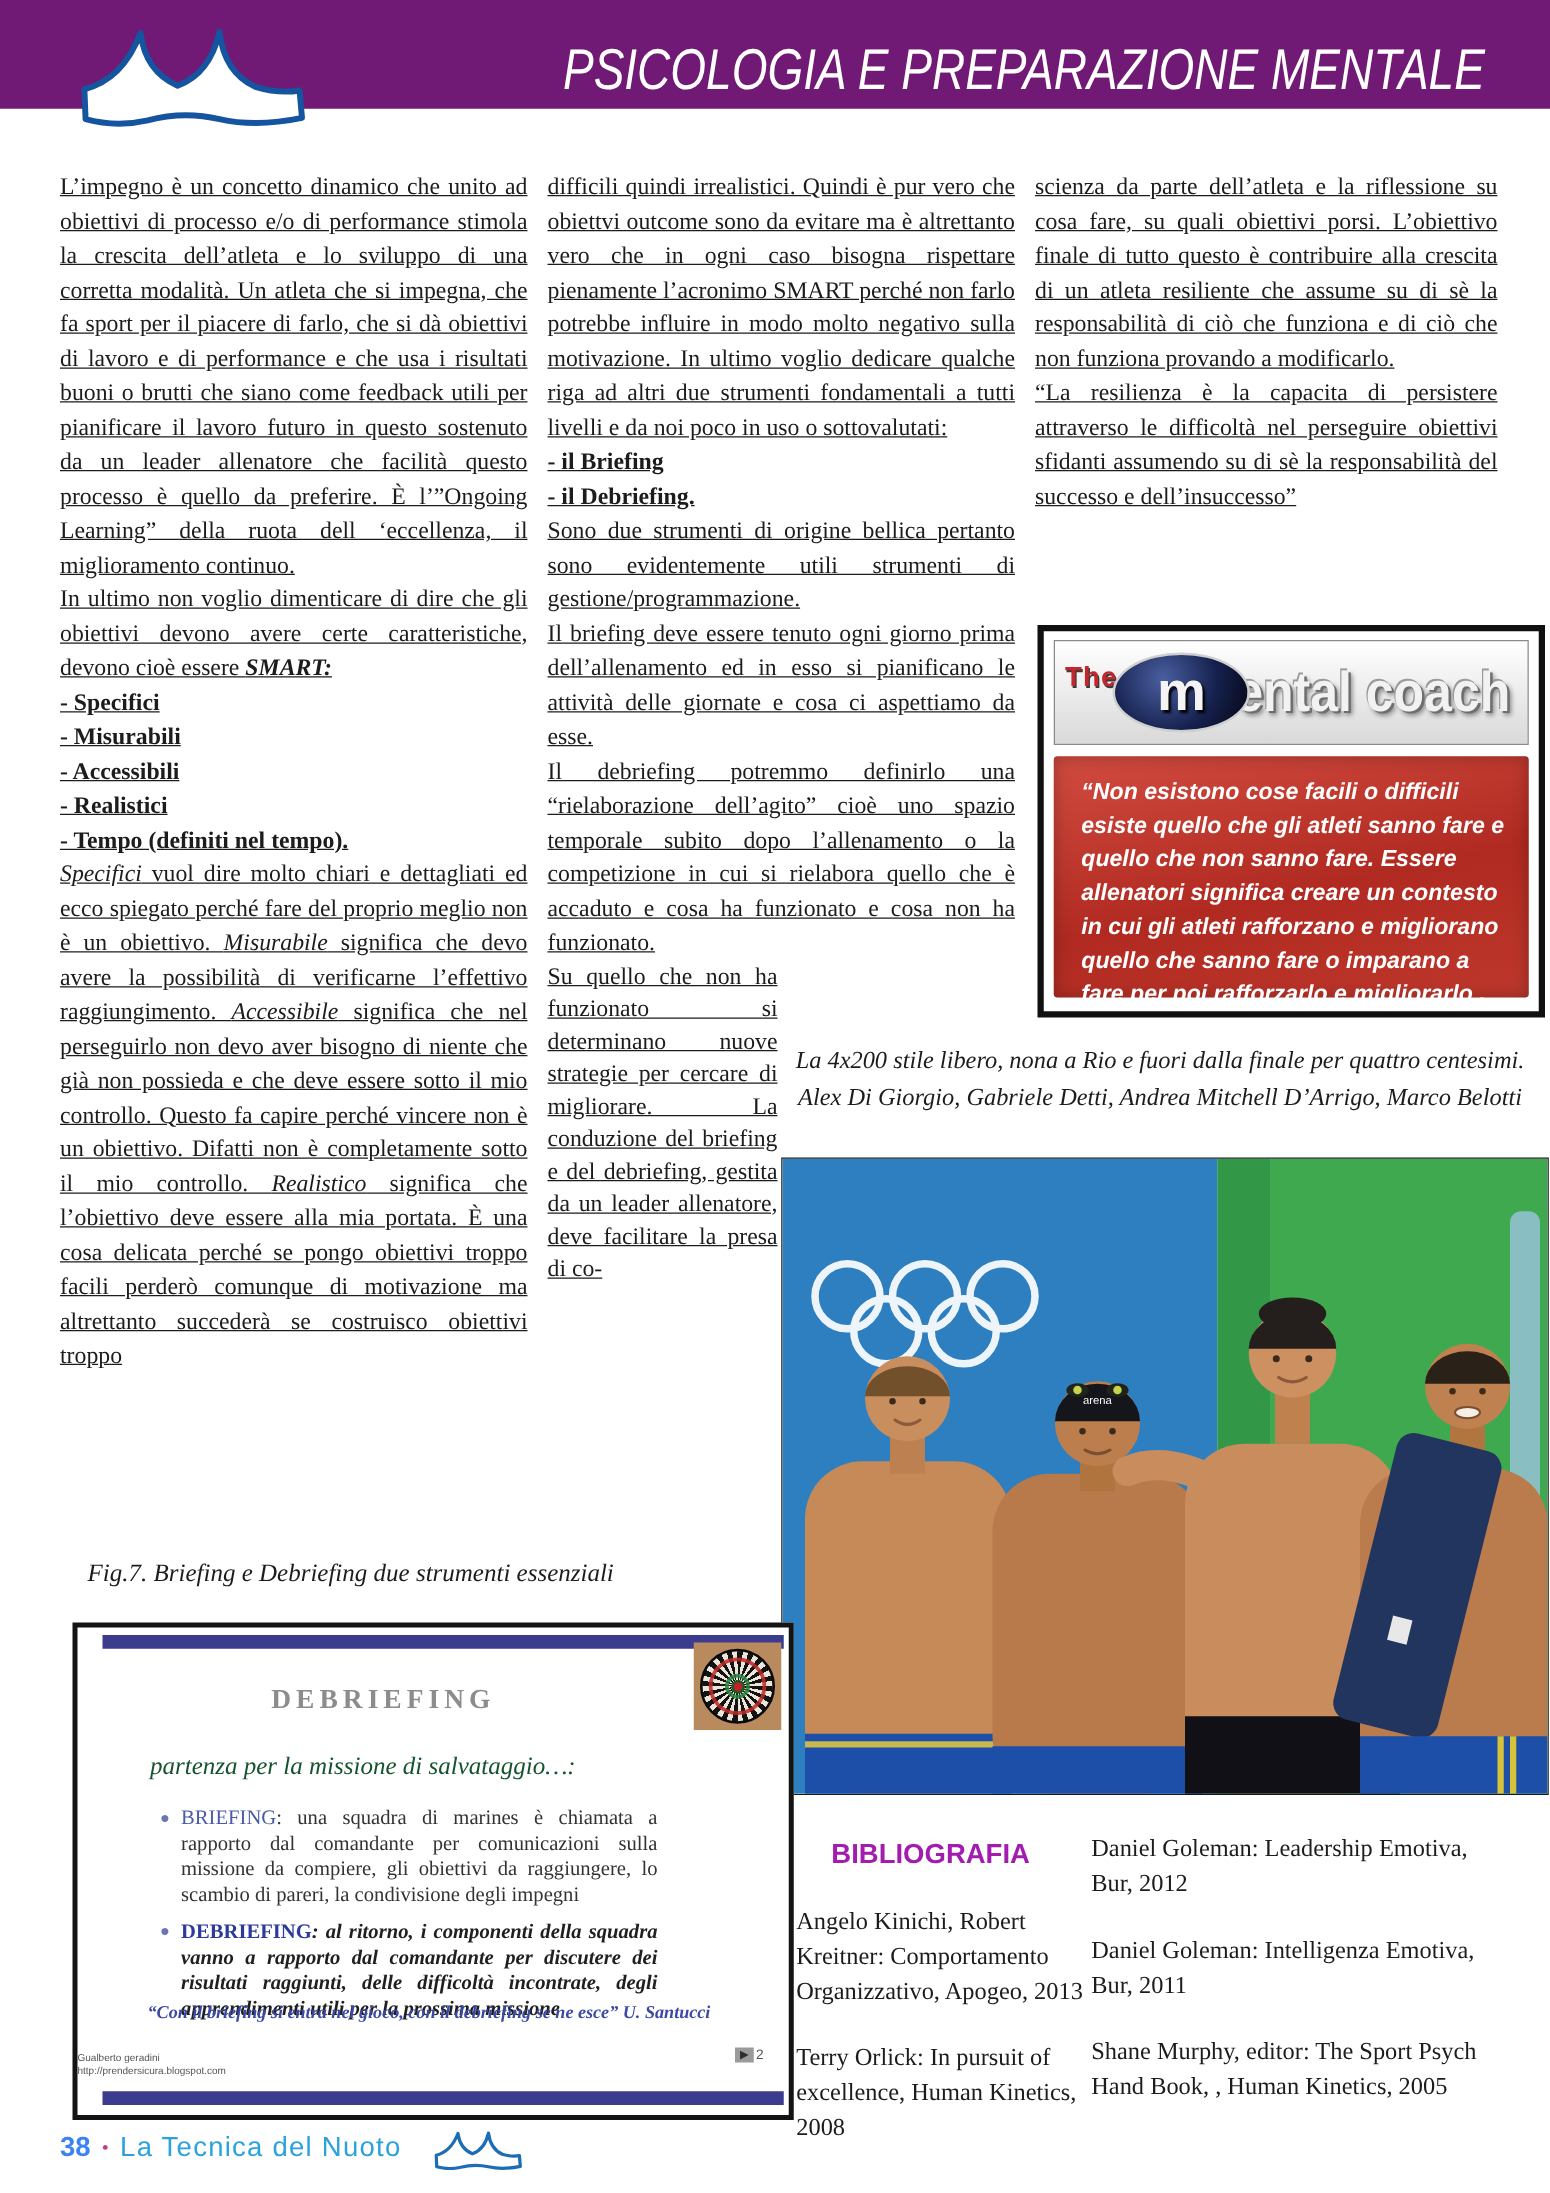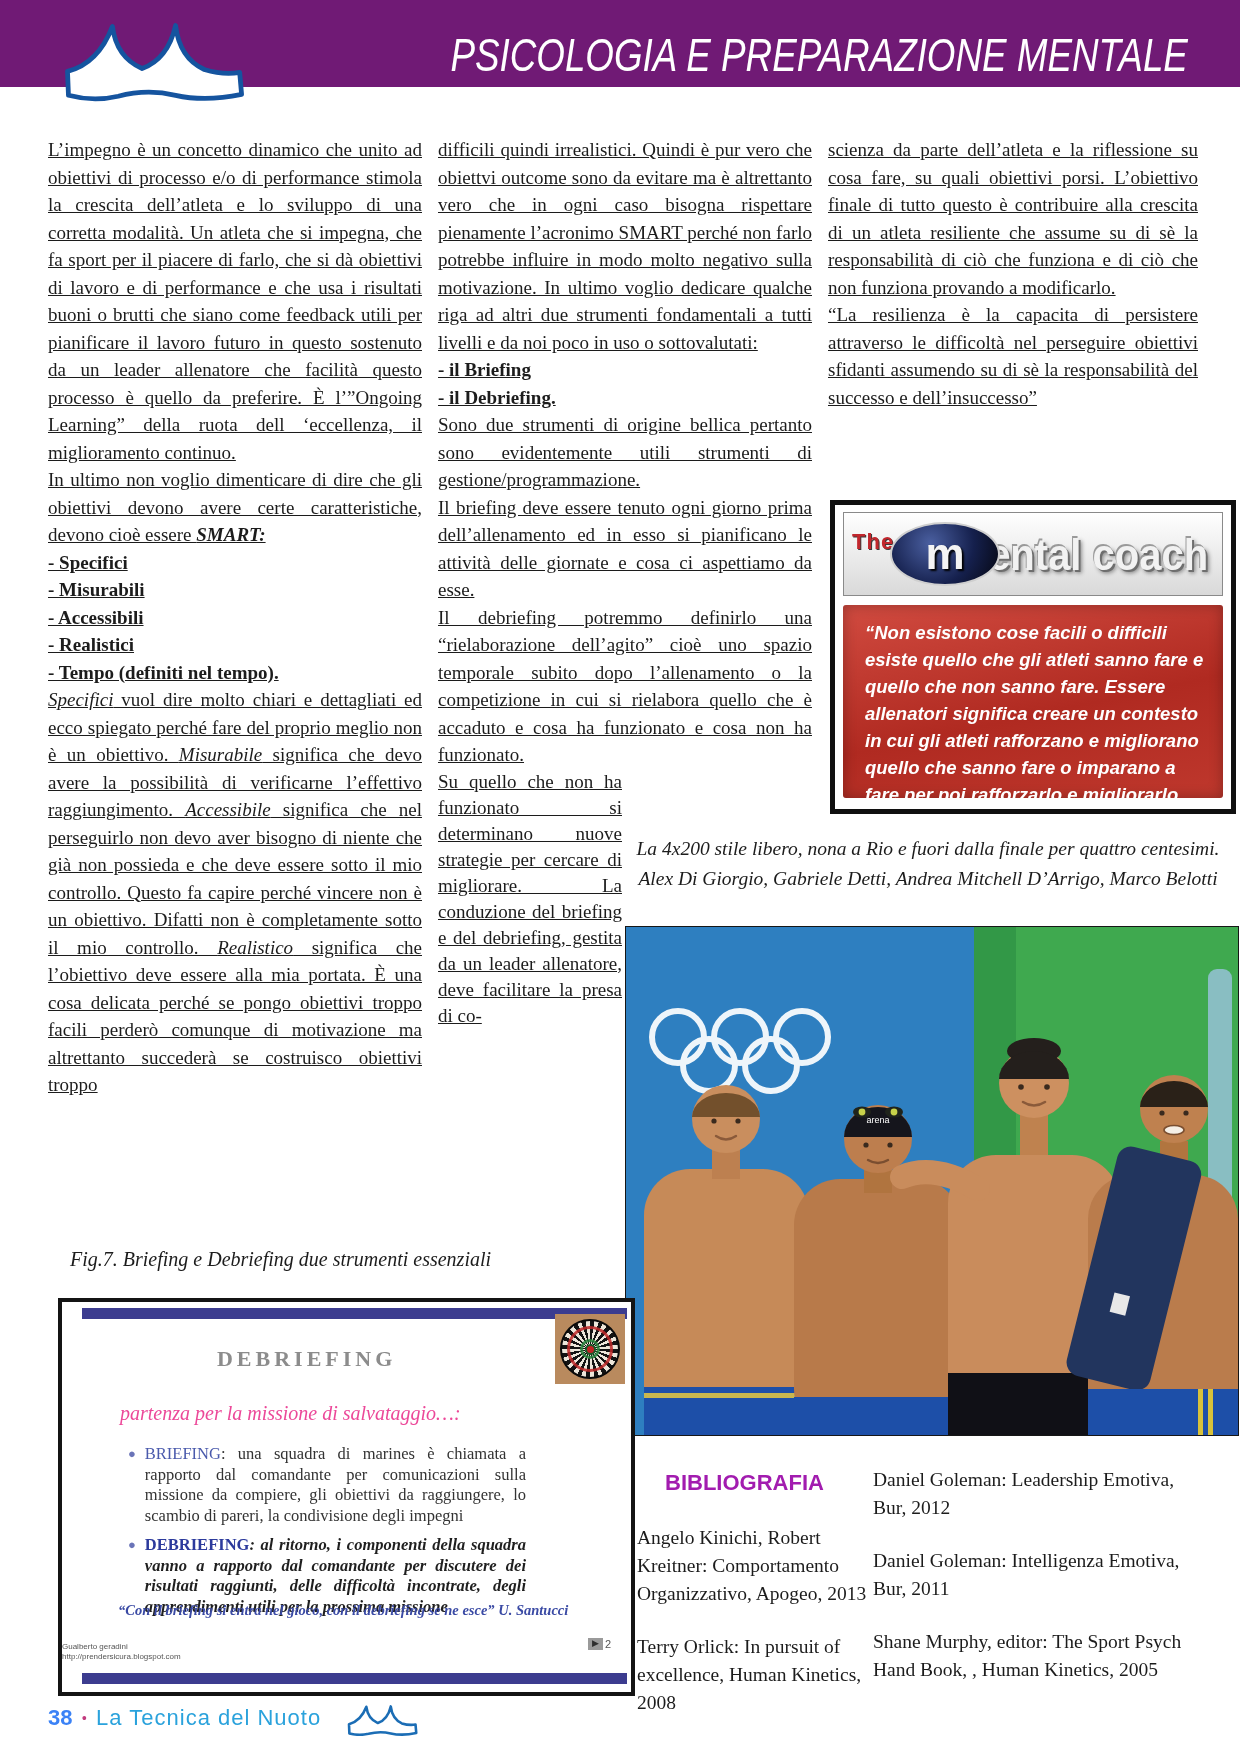--- a/index.html
+++ b/index.html
@@ -81,21 +81,21 @@
     position:absolute; left:58px; top:1298px; width:577px; height:398px;
     border:4px solid #141414; background:#fff; box-sizing:border-box;
   }
   .slide-bar-top { position:absolute; left:20px; right:4px; top:6px; height:11px; background:#3C3C8F; }
   .slide-bar-bottom { position:absolute; left:20px; right:4px; bottom:8px; height:11px; background:#3C3C8F; }
   .slide-title {
     position:absolute; top:44px; left:0; width:86%; text-align:center;
     font-weight:bold; font-size:22px; letter-spacing:4px; color:#8c8c8c;
     font-family:"Liberation Serif", serif;
   }
-  .slide-intro { position:absolute; top:100px; left:58px; font-style:italic; font-size:20px; color:#ec4899; }
+  .slide-intro { position:absolute; top:100px; left:58px; font-style:italic; font-size:20px; color:#14532d; }
   .slide-bullets { position:absolute; top:142px; left:66px; width:398px; }
   .bullet { display:flex; gap:9px; margin-bottom:9px; font-size:16.5px; line-height:20.5px; text-align:justify; color:#333; }
   .bullet-marker { color:#6a74b8; font-size:13px; line-height:20.5px; flex:0 0 auto; }
   .b1-label { color:#4a5aac; }
   .b2-label { color:#2c3a9c; font-weight:bold; }
   .b2-text { font-weight:bold; font-style:italic; color:#1f1f1f; }
   .slide-quote {
     position:absolute; top:300px; left:56px; right:28px;
     font-weight:bold; font-style:italic; font-size:14.5px; color:#3a4aa4;
   }

